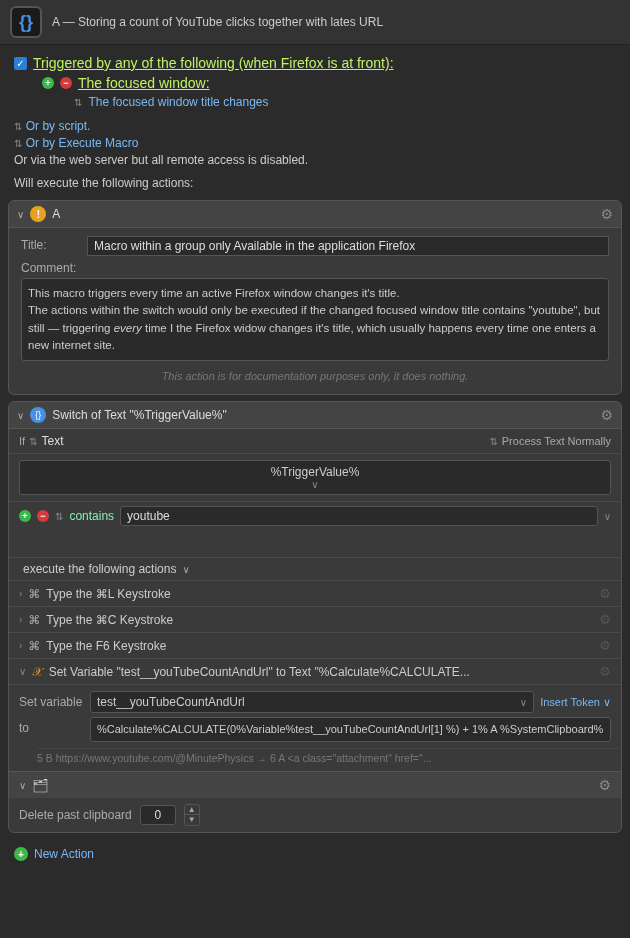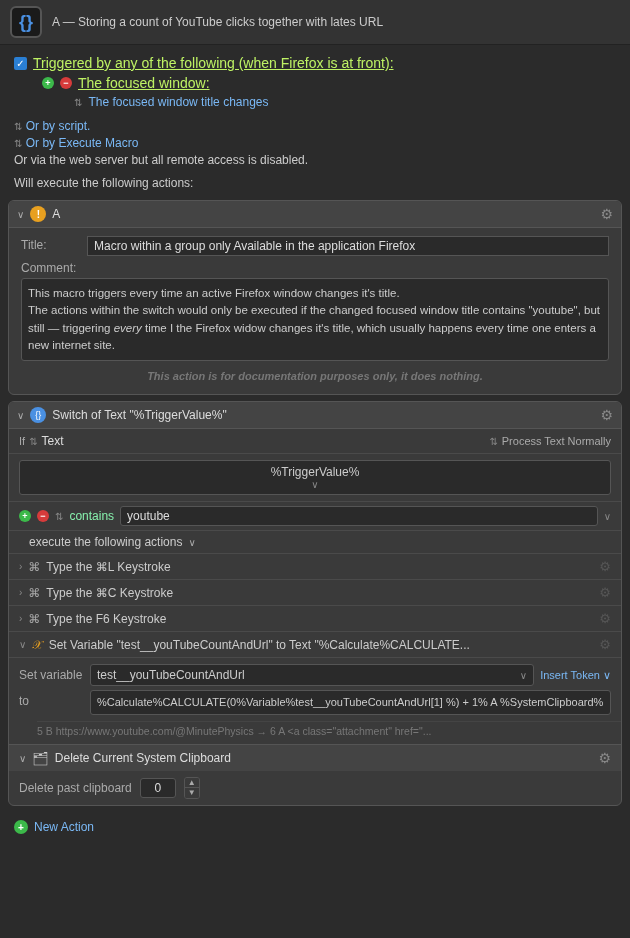--- a/index.html
+++ b/index.html
@@ -221,21 +221,20 @@
     }
     .comment-box em {
       font-style: italic;
     }
     .doc-note {
       color: #777;
       font-size: 11px;
       font-style: italic;
       text-align: center;
       padding: 4px;
-      font-weight: bold;
     }
 
     
     .switch-row {
       display: flex;
       align-items: center;
       justify-content: space-between;
       padding: 5px 10px;
       border-bottom: 1px solid #4a4a4a;
     }
@@ -305,22 +304,23 @@
     .contains-chevron {
       color: #888;
       font-size: 10px;
     }
 
     
     .execute-row {
       display: flex;
       align-items: center;
       gap: 6px;
-      padding: 4px 20px;
+      padding: 4px 14px;
       border-top: 1px solid #4a4a4a;
+      margin-top: 27px;
     }
     .execute-text {
       color: #ccc;
       font-size: 12px;
     }
     .execute-chevron {
       color: #aaa;
       font-size: 10px;
     }
 
@@ -689,21 +689,20 @@
       </div>
     </div>
   </div>
   <div class="preview-line">5 B https://www.youtube.com/@MinutePhysics → 6 A &lt;a class="attachment" href="...</div>
 
   <div style="border-top:1px solid #555; margin-top:4px;">
     <div class="del-header">
       <div class="del-left">
         <span class="del-collapse">∨</span>
         <span class="del-icon">🗂</span>
-        <span class="del-label">Delete Current System Clipboard</span>
       </div>
       <button class="gear-btn">⚙</button>
     </div>
     <div class="del-body">
       <span class="del-field-label">Delete past clipboard</span>
       <input class="del-input" type="text" value="0" style="">
       <div class="stepper">
         <button class="stepper-btn">▲</button>
         <button class="stepper-btn">▼</button>
       </div>

